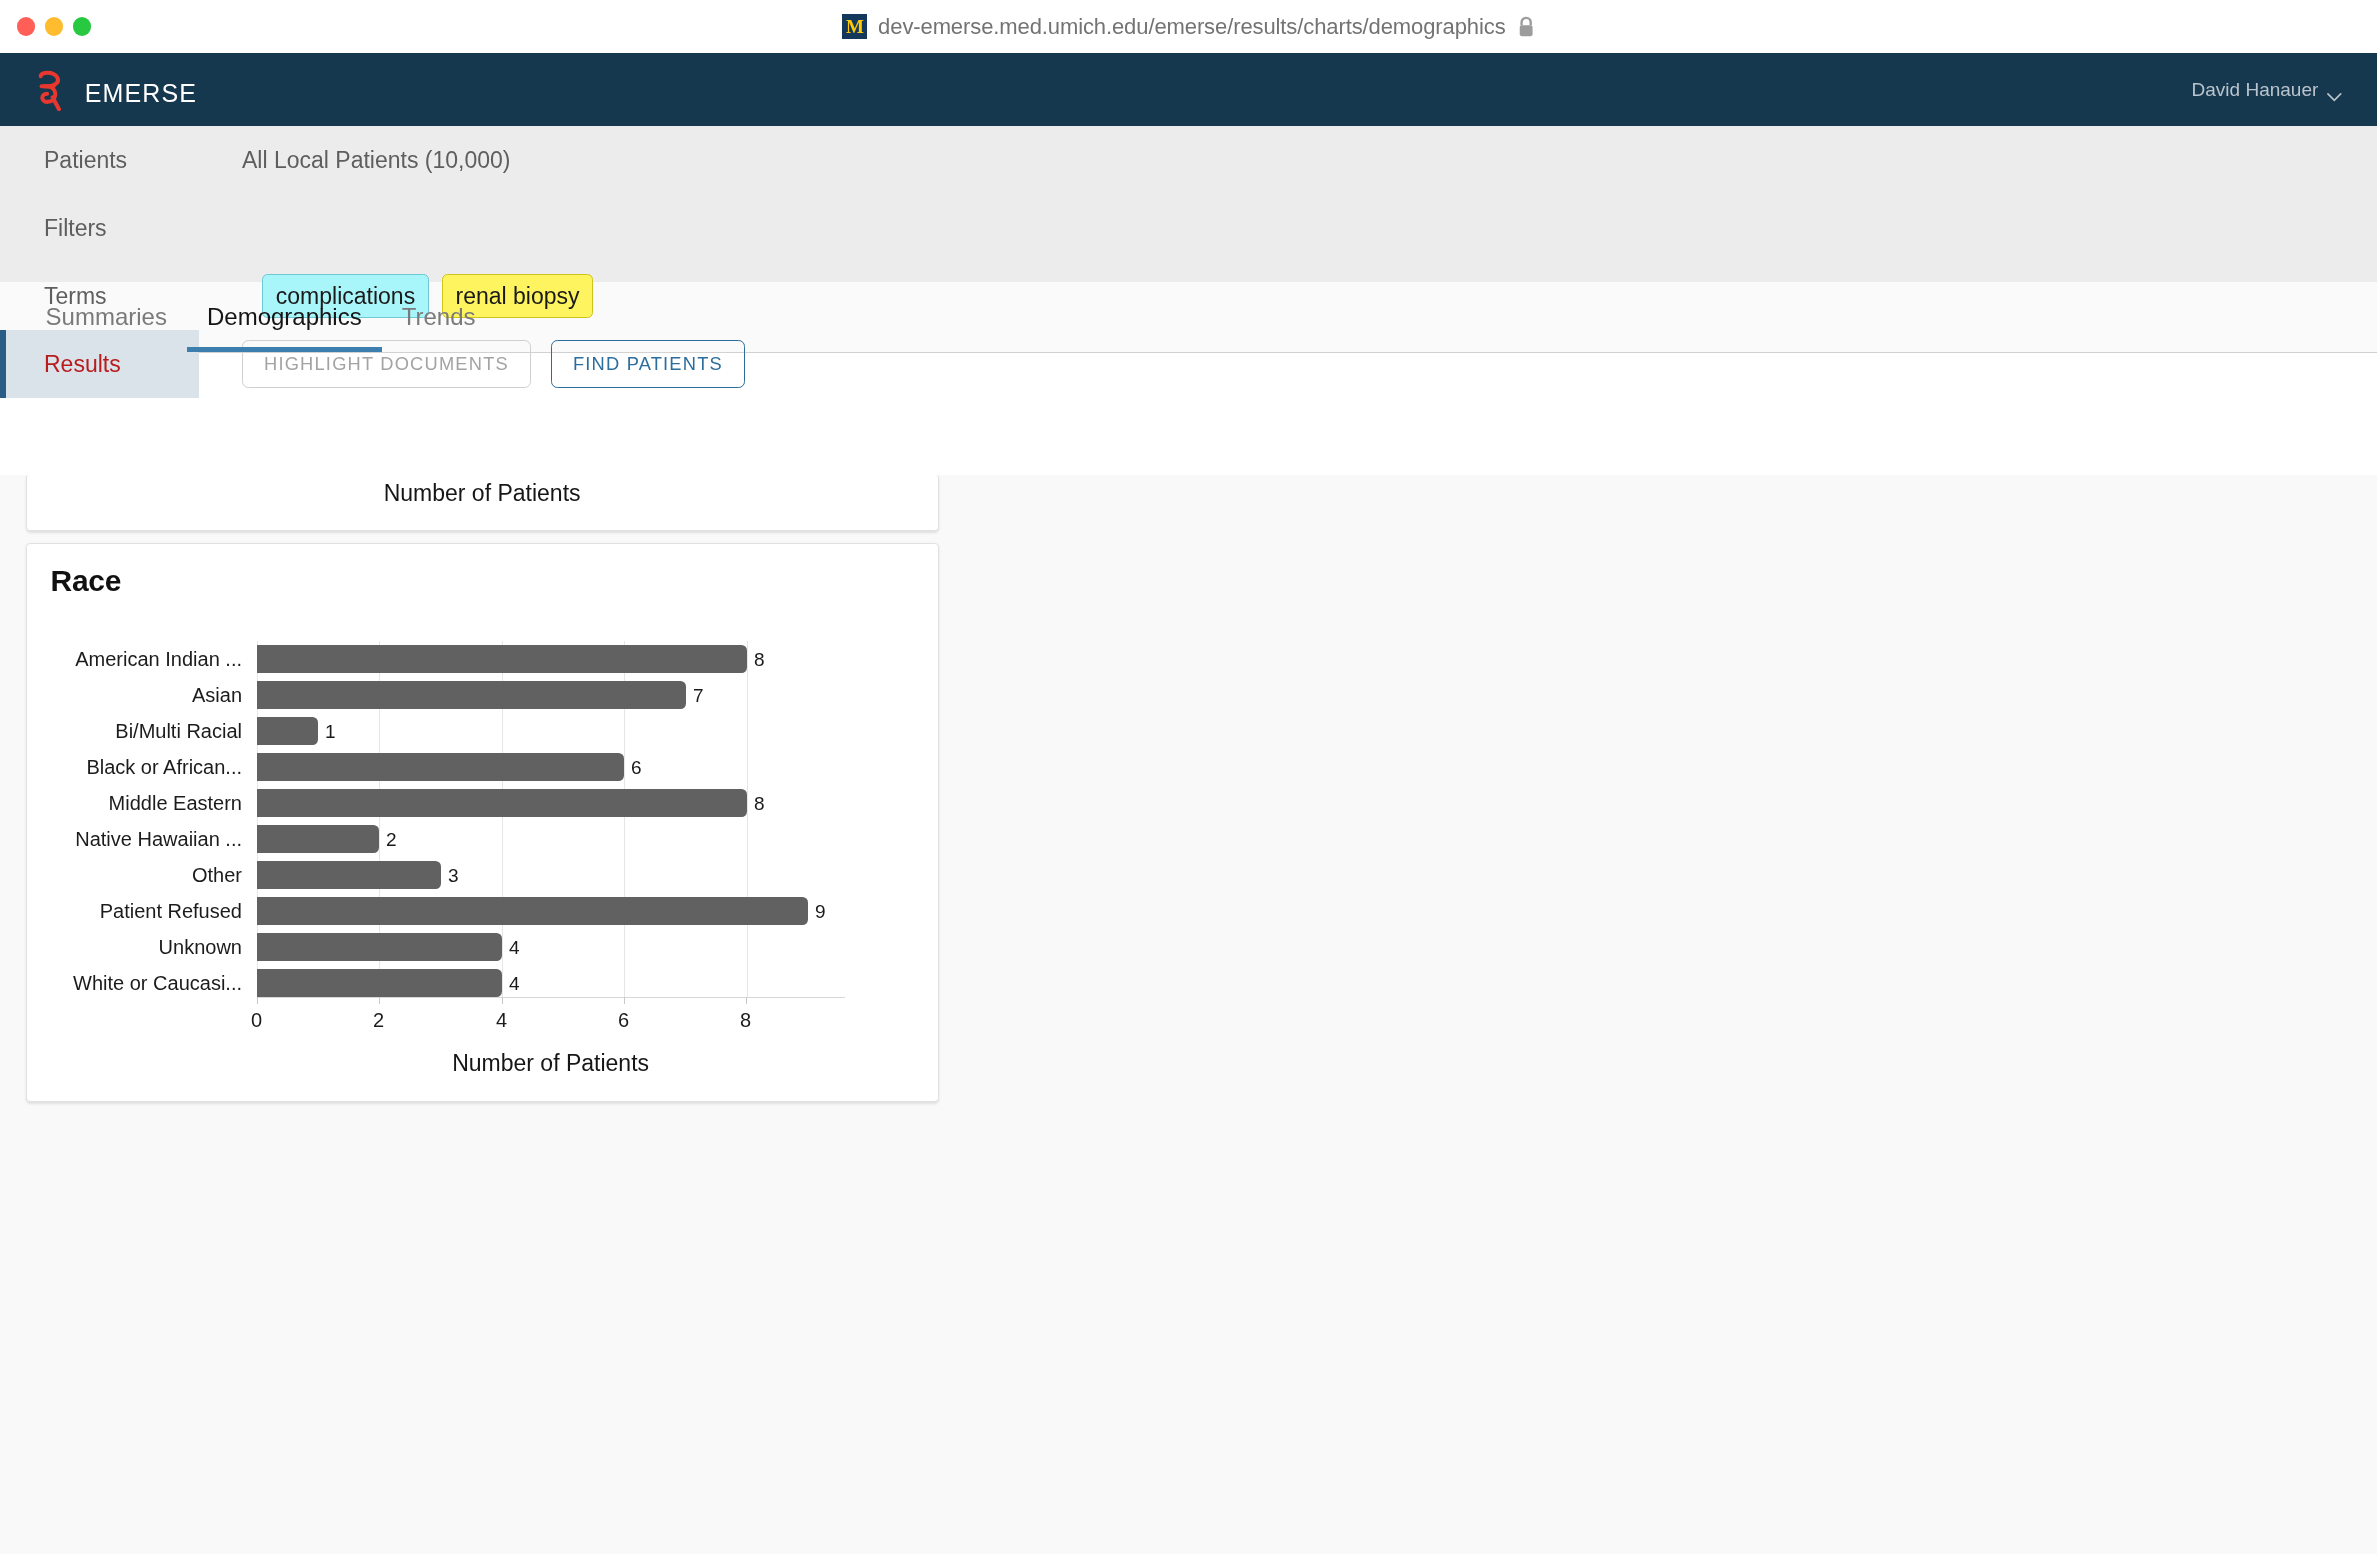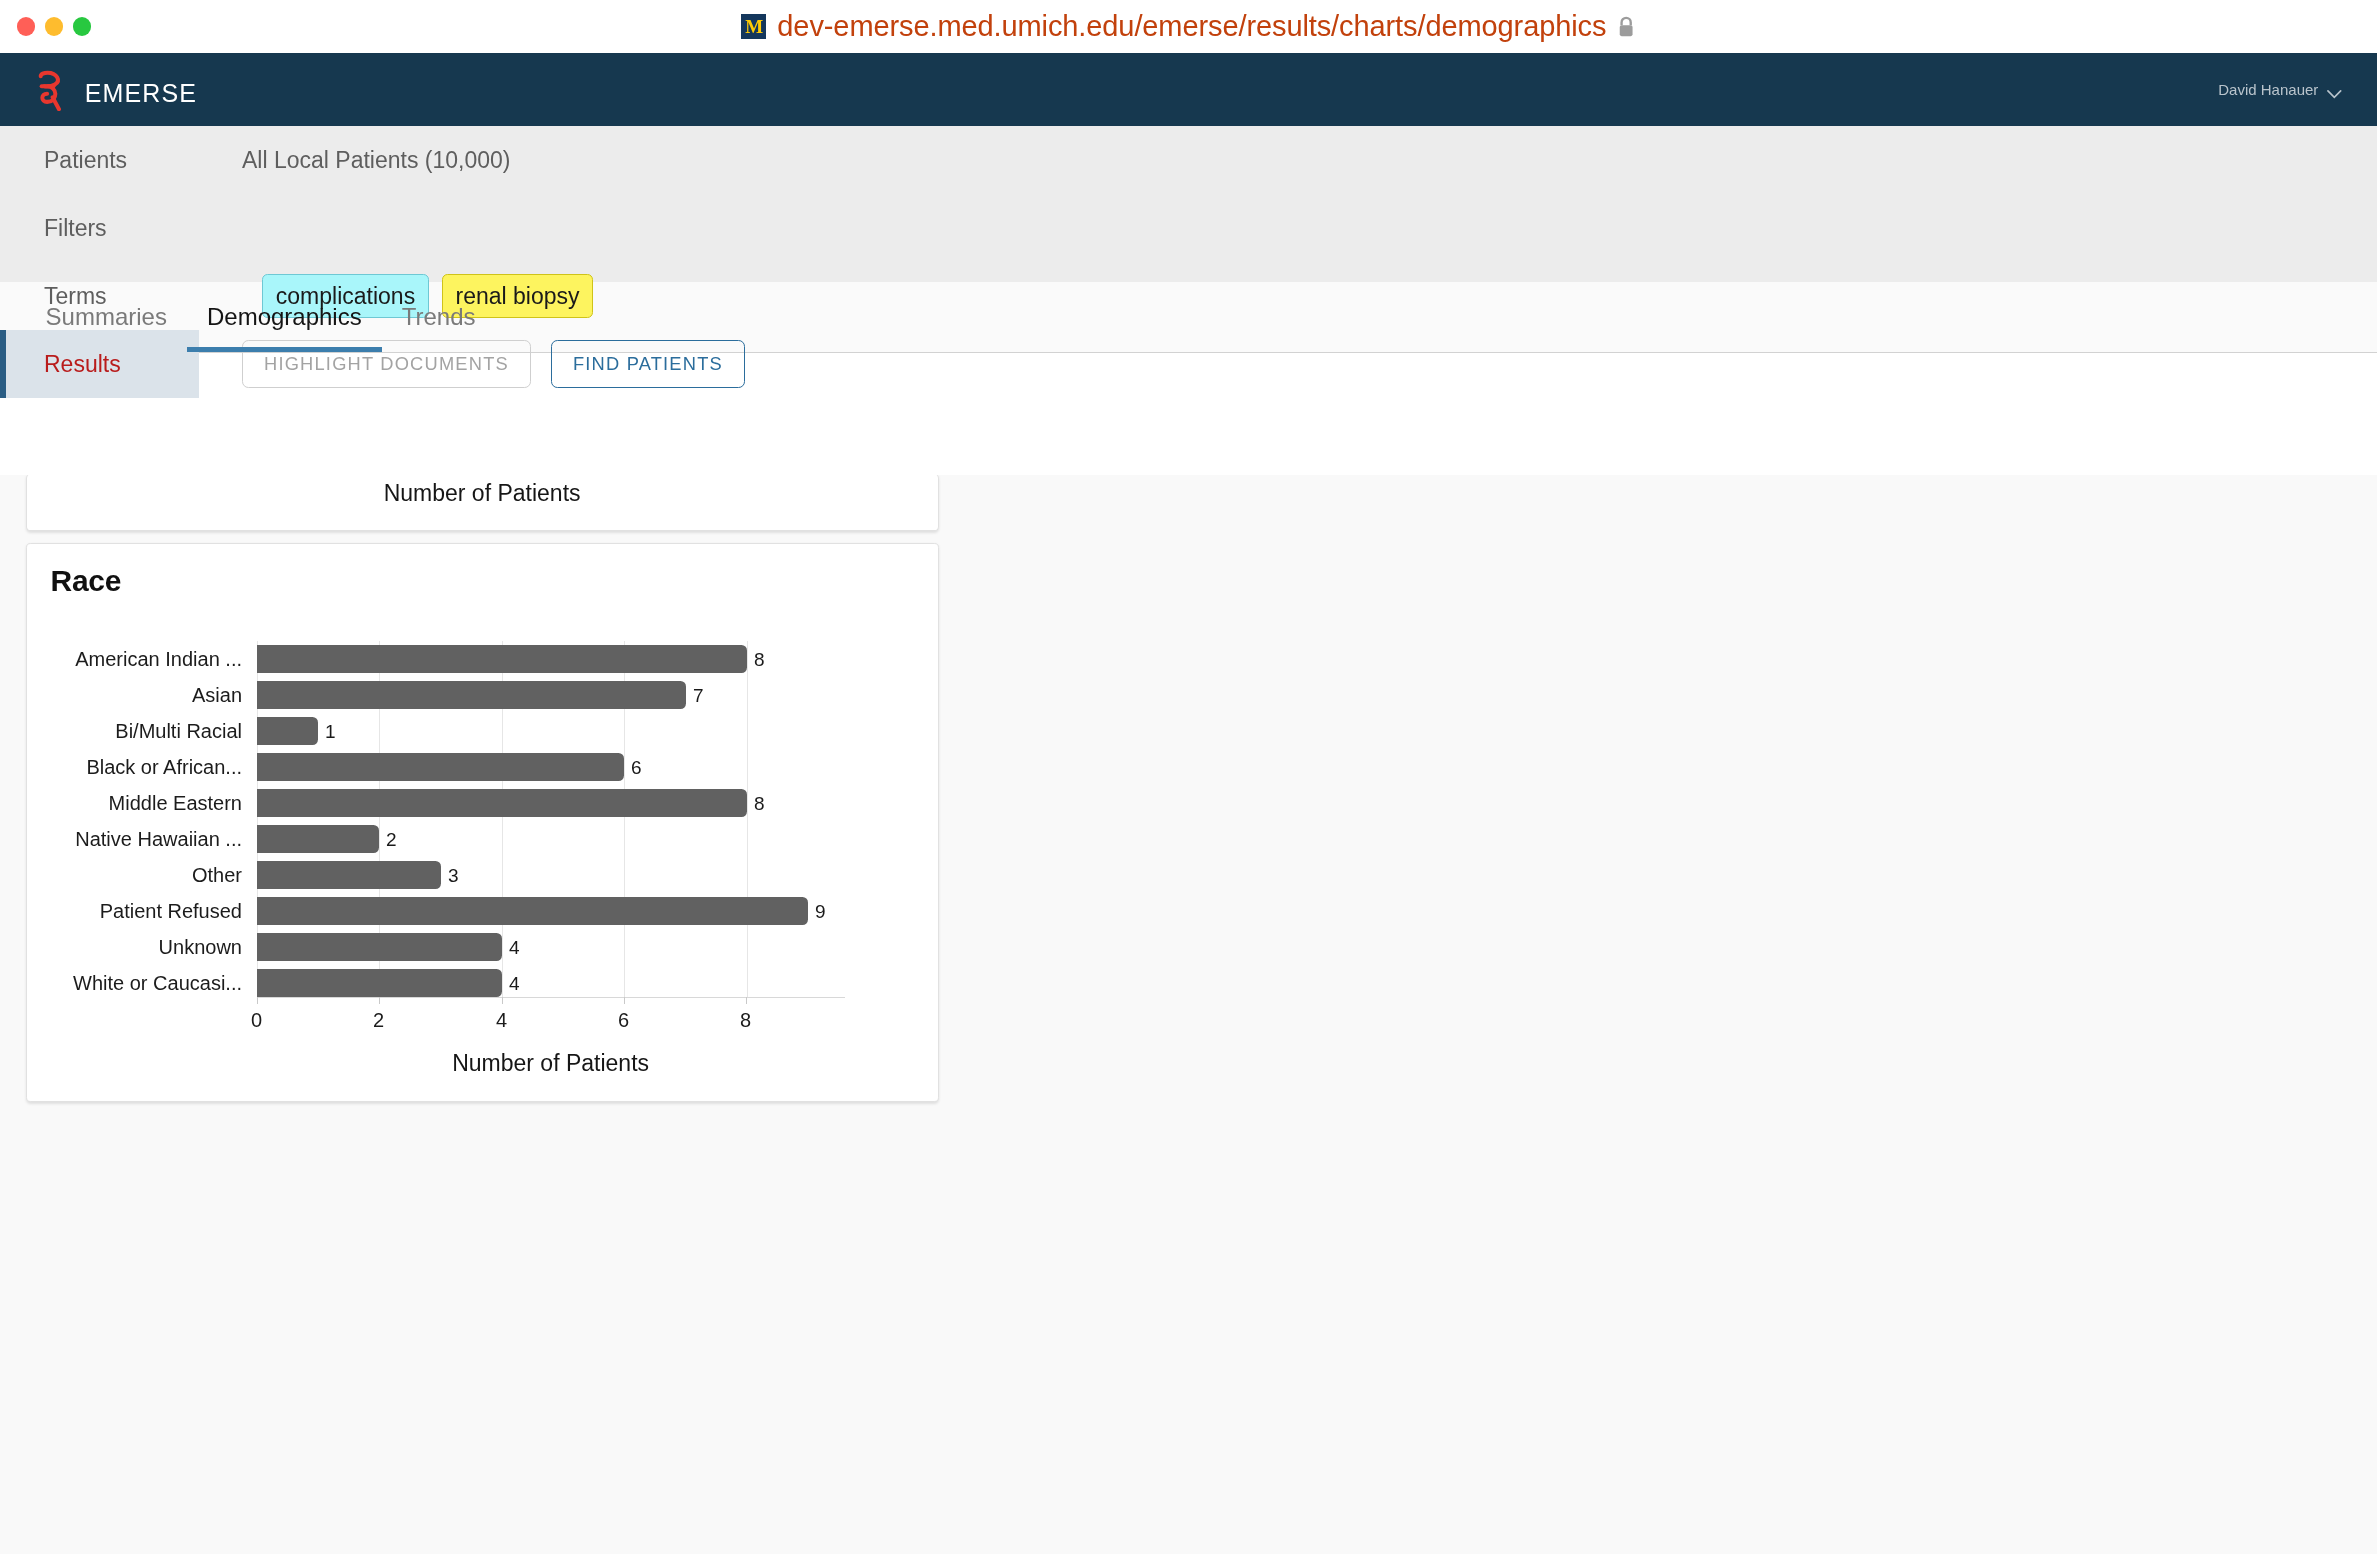--- a/index.html
+++ b/index.html
@@ -35,22 +35,22 @@
     background: #14375c;
     display: flex; align-items: center; justify-content: center;
     font-family: "Liberation Serif", serif;
     font-weight: bold;
     font-size: 19px;
     color: #ffcb05;
     line-height: 1;
     letter-spacing: -0.9px;
   }
   .url-text {
-    font-size: 29px;
-    color: #c2410c;
+    font-size: 22px;
+    color: #737373;
     letter-spacing: -0.1px;
     white-space: nowrap;
   }
   .lock-icon { display: block; width: 18.3px; height: 22px; }
 
   
   .app-header {
     height: 73px;
     background: #16384f;
     display: flex;
@@ -64,21 +64,21 @@
     color: #ffffff;
     font-size: 25px;
     letter-spacing: 1.1px;
     font-weight: 400;
     margin-top: 7px;
   }
   .user-menu {
     margin-left: auto;
     display: flex; align-items: center; gap: 9.1px;
     color: #b9c4cc;
-    font-size: 15px;
+    font-size: 19px;
     cursor: pointer;
   }
   .chevron-dn { display: block; width: 14.6px; height: 9.1px; }
 
   
   .criteria-panel {
     background: #ececec;
     height: 156px;
     position: relative;
   }

